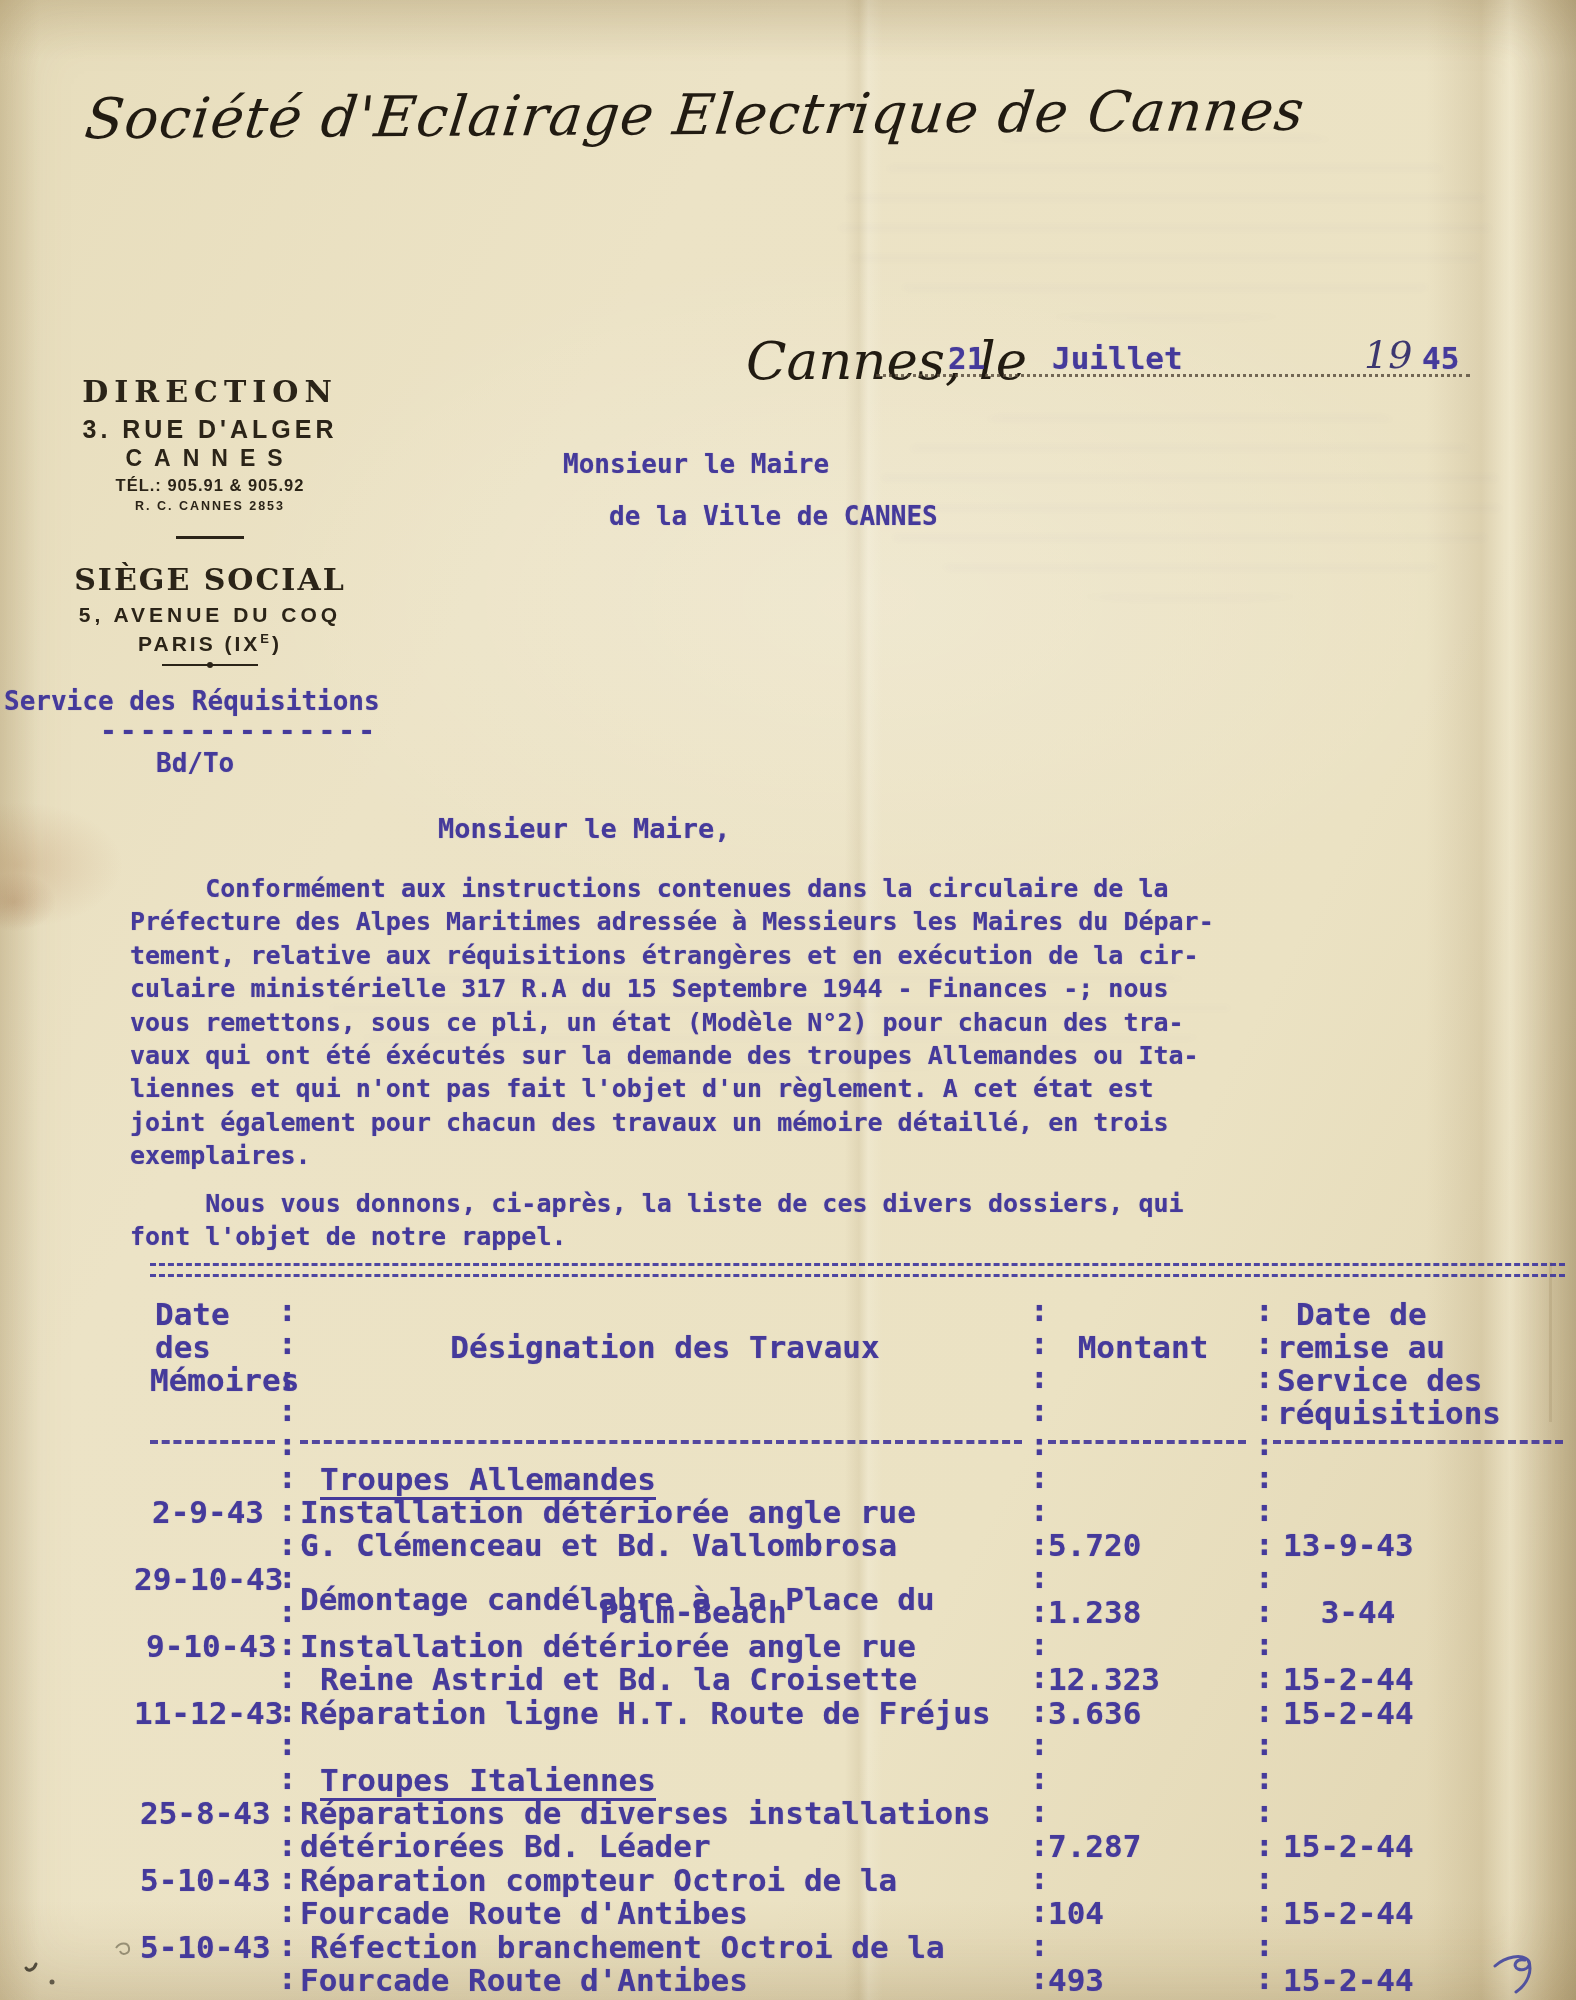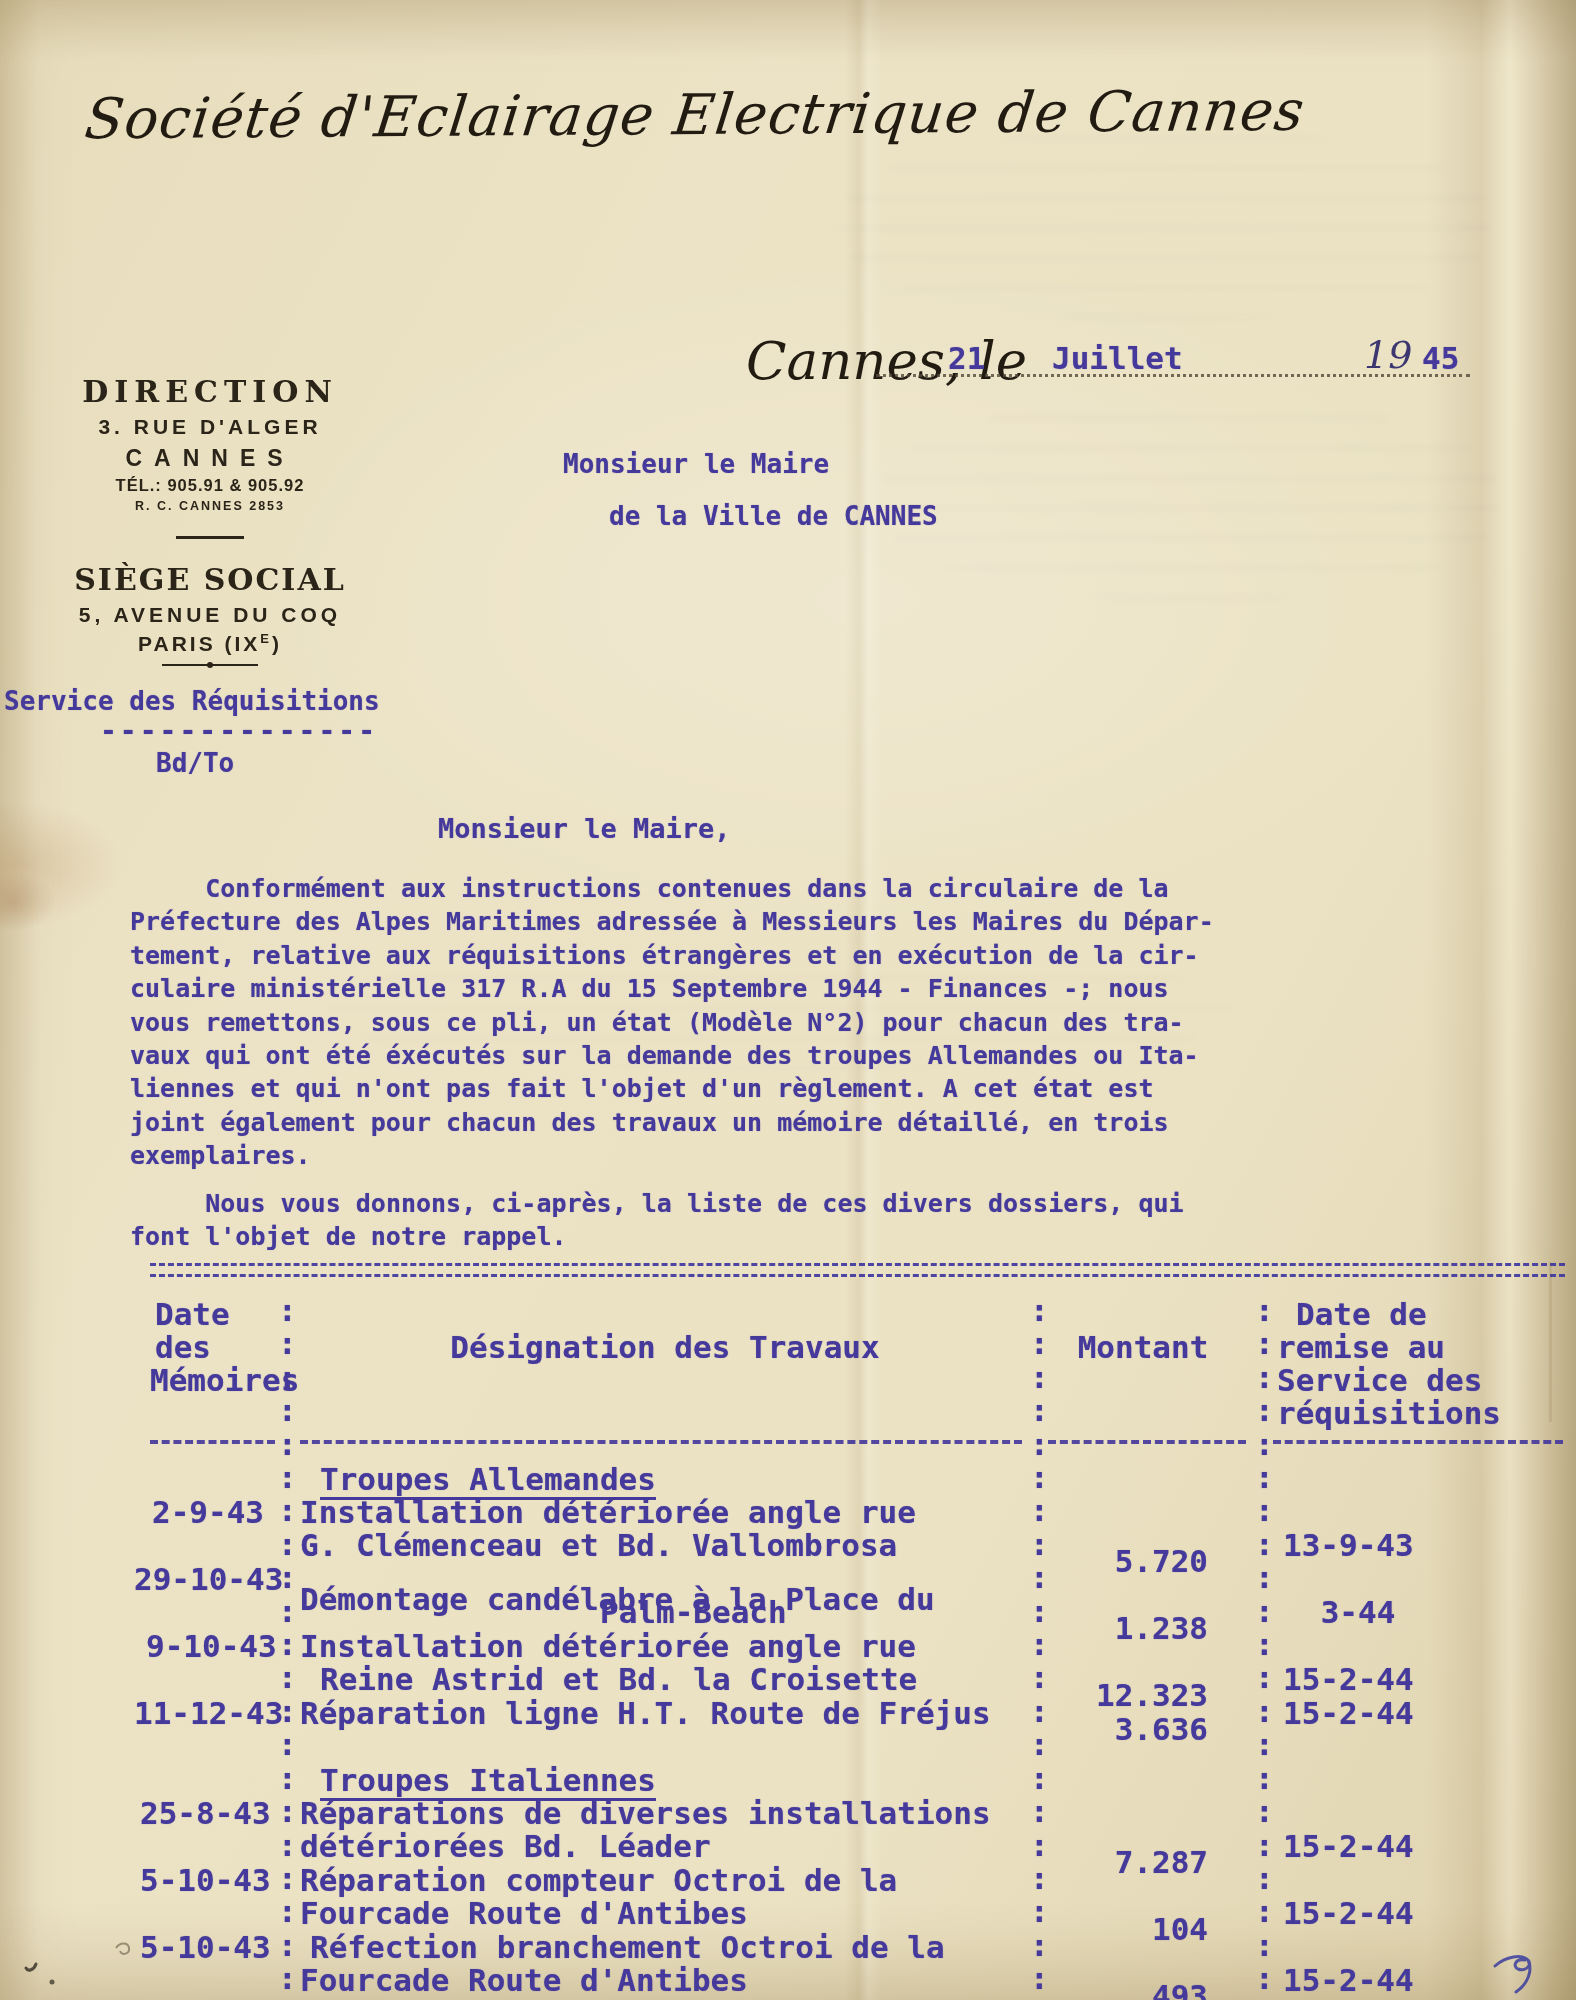--- a/index.html
+++ b/index.html
@@ -21,21 +21,21 @@
   .abs{position:absolute;}
   .mono{font-family:"DejaVu Sans Mono",monospace;font-weight:bold;color:#453a9b;
         text-shadow:0 0 1px rgba(69,58,155,.55);}
   .serifb{font-family:"DejaVu Serif",serif;font-weight:bold;color:#2b2418;}
   .sansb{font-weight:bold;color:#2b2418;}
   .script{font-family:"DejaVu Serif",serif;font-style:italic;color:#211b12;}
   .pre{white-space:pre;}
   .prewrap{white-space:pre-wrap;}
   .u-head{border-bottom:3px solid #453a9b;padding-bottom:0px;}
   .leftcenter{left:40px;width:340px;text-align:center;}
-  .c3box{left:1048px;width:160px;text-align:right;margin-top:16px;}
+  .c3box{left:1048px;width:160px;}
   .c4box{left:1283px;width:150px;}
   .dash{border-top:4px dashed #473a9c;height:0;opacity:.92;}
   .eqline{border-top:3.5px dashed #4038a0;border-bottom:3.5px dashed #4038a0;height:8px;opacity:.92;}
   .sepcol{line-height:33.4px;font-size:31px;}
   .smudge{filter:blur(3px);opacity:.35;border-radius:45%;
     background:repeating-linear-gradient(0deg, rgba(84,66,148,.10) 0 4px, rgba(84,66,148,0) 4px 30px);}
   .crease-v{background:rgba(100,78,40,.28);width:3px;}
 </style>
 </head>
 <body>
@@ -43,21 +43,21 @@
 <div class="page">
 
   <div class="abs smudge" style="left:840px;top:130px;width:650px;height:190px;"></div>
   <div class="abs smudge" style="left:880px;top:400px;width:620px;height:200px;"></div>
   <div class="abs smudge" style="left:330px;top:950px;width:900px;height:120px;opacity:.2;"></div>
 
   <div class="abs script" style="left:86px;top:82px;font-size:56px;letter-spacing:1px;transform:skewX(-7deg) rotate(-0.4deg);">Société d'Eclairage Electrique de Cannes</div>
 
 
   <div class="abs serifb leftcenter" style="top:374px;font-size:30px;letter-spacing:6px;">DIRECTION</div>
-  <div class="abs sansb leftcenter" style="top:415px;font-size:21px;letter-spacing:4px;">3.  RUE  D'ALGER</div>
+  <div class="abs sansb leftcenter" style="top:415px;font-size:25px;letter-spacing:4px;">3.  RUE  D'ALGER</div>
   <div class="abs sansb leftcenter" style="top:445px;font-size:23px;letter-spacing:12px;">CANNES</div>
   <div class="abs sansb leftcenter" style="top:476px;font-size:16.5px;letter-spacing:1px;">TÉL.: 905.91 &amp; 905.92</div>
   <div class="abs sansb leftcenter" style="top:499px;font-size:12.5px;letter-spacing:2px;">R. C. CANNES 2853</div>
 
   <div class="abs" style="left:176px;top:536px;width:68px;height:3px;background:#2b2418;"></div>
 
   <div class="abs serifb leftcenter" style="top:562px;font-size:30px;letter-spacing:2px;">SIÈGE SOCIAL</div>
   <div class="abs sansb leftcenter" style="top:603px;font-size:21px;letter-spacing:4px;">5, AVENUE DU COQ</div>
   <div class="abs sansb leftcenter" style="top:631px;font-size:21px;letter-spacing:3px;">
     <span>PARIS (IX</span><sup style="font-size:13px;">E</sup><span>)</span>

